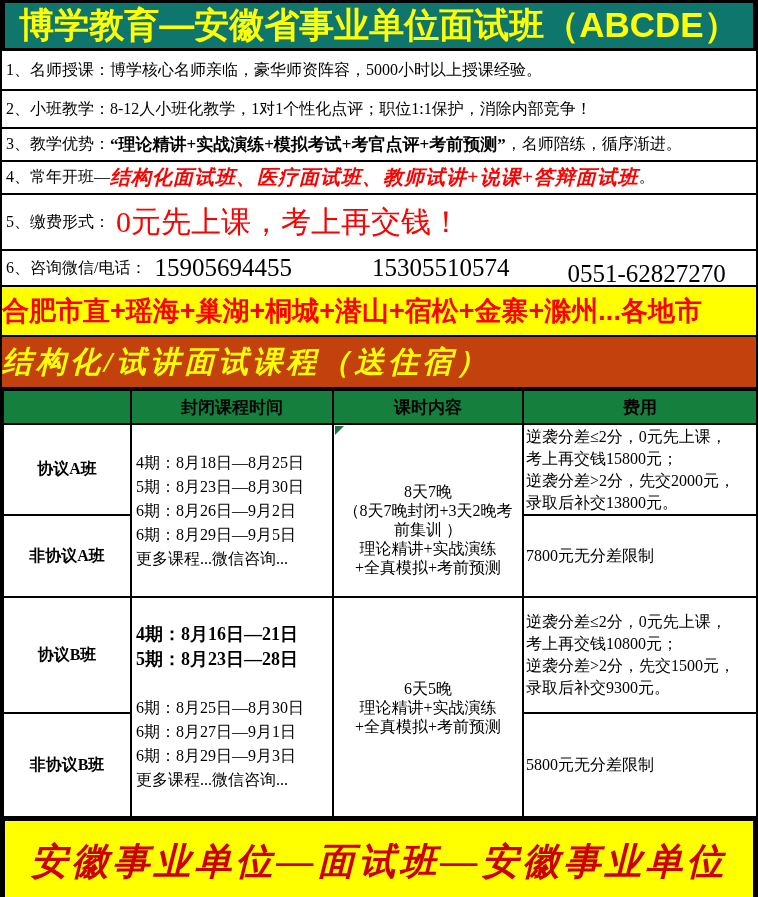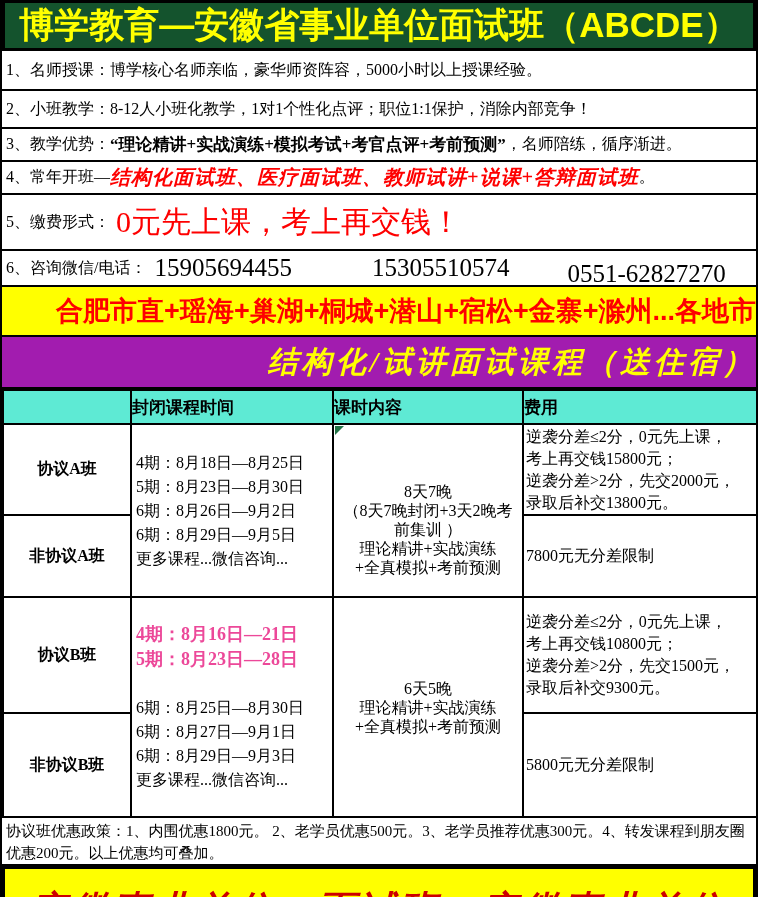--- a/index.html
+++ b/index.html
@@ -9,21 +9,21 @@
     width: 758px;
     height: 897px;
     background: #fff;
     border-left: 2px solid #000;
     border-right: 2px solid #000;
     overflow: hidden;
   }
   
   .top-banner {
     height: 51px;
-    background: #14532d;
+    background: #0f766e;
     border: 3px solid #000;
     display: flex;
     align-items: center;
     justify-content: center;
   }
   .top-banner span {
     color: #ffff00;
     font-family: "Liberation Sans", "DejaVu Sans", sans-serif;
     font-weight: bold;
     font-size: 35px;
@@ -75,36 +75,36 @@
   .phone-1 { margin-left: 8px; }
   .phone-2 { margin-left: 80px; }
   .phone-3 { margin-left: 58px; margin-top: 12px; }
   
   .region-band {
     height: 50px;
     background: #ffff00;
     border-bottom: 2px solid #000;
     display: flex;
     align-items: center;
-    justify-content: flex-end;
+    justify-content: flex-start;
   }
   .region-band span {
     color: #fe0000;
     font-family: "Liberation Sans", "DejaVu Sans", sans-serif;
     font-weight: bold;
     font-size: 27px;
     white-space: nowrap;
   }
   .course-band {
     height: 52px;
-    background: #a21caf;
+    background: #c2410c;
     border-bottom: 2px solid #000;
     display: flex;
     align-items: center;
-    justify-content: flex-end;
+    justify-content: flex-start;
   }
   .course-band span {
     color: #ffff00;
     font-weight: bold;
     font-style: italic;
     font-size: 30px;
     letter-spacing: 4px;
     white-space: nowrap;
   }
   
@@ -112,46 +112,46 @@
     width: 754px;
     border-collapse: collapse;
     table-layout: fixed;
   }
   table.course-table th, table.course-table td {
     border: 2px solid #000;
     font-size: 16px;
     overflow: hidden;
   }
   table.course-table th {
-    background: #5eead4;
+    background: #15803d;
     height: 34px;
     font-weight: bold;
     font-size: 17px;
-    text-align: left;
+    text-align: center;
   }
   .row-a1 { height: 91px; }
   .row-a2 { height: 82px; }
   .row-b1 { height: 86px; }
   .row-b2 { height: 80px; }
   td.class-label {
     text-align: center;
     font-weight: bold;
     font-size: 17px;
   }
   td.schedule-cell {
     text-align: left;
     vertical-align: middle;
     padding-left: 4px;
     font-size: 17px;
     line-height: 24px;
     white-space: pre-line;
   }
   td.schedule-cell .sched-red {
     display: block;
-    color: #ec4899;
+    color: #000000;
     font-weight: bold;
     font-size: 18px;
     line-height: 25px;
     white-space: pre-line;
   }
   td.schedule-cell .sched-black {
     display: block;
     white-space: pre-line;
   }
   td.content-cell {
@@ -321,19 +321,18 @@
 逆袭分差&gt;2分，先交1500元，
 录取后补交9300元。</td>
       </tr>
       <tr class="row-b2">
         <td class="class-label">非协议B班</td>
         <td class="fee-cell">5800元无分差限制</td>
       </tr>
     </tbody>
   </table>
 
-  <div class="discount-note">协议班优惠政策：1、内围优惠1800元。 2、老学员优惠500元。3、老学员推荐优惠300元。4、转发课程到朋友圈优惠200元。以上优惠均可叠加。</div>
 
   <div class="bottom-banner">
     <span>安徽事业单位—面试班—安徽事业单位</span>
   </div>
 
 </div>
 
 </body></html>

